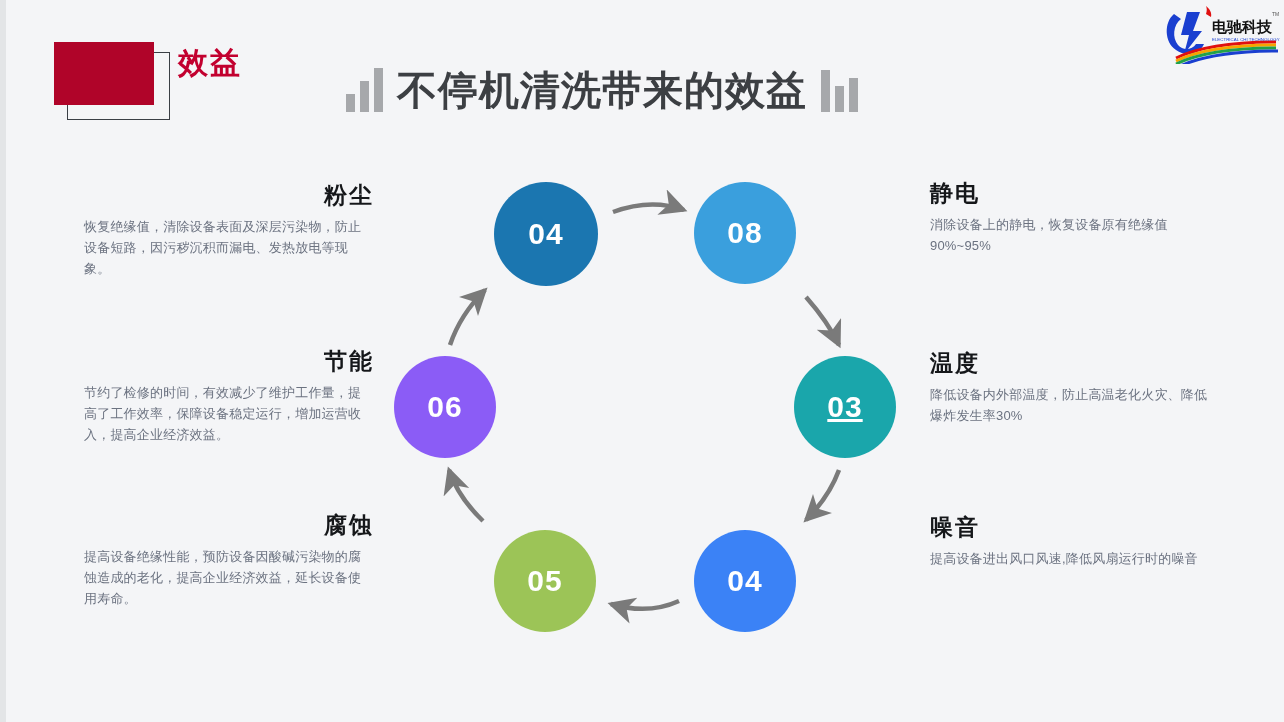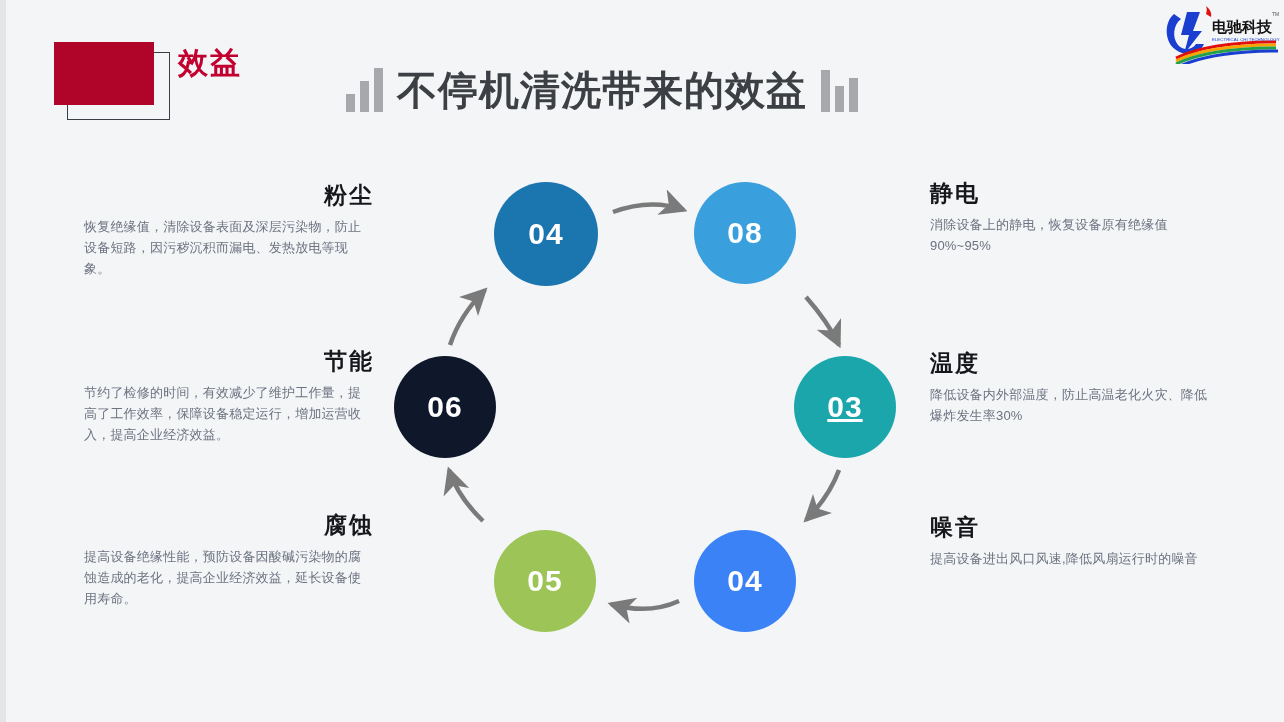--- a/index.html
+++ b/index.html
@@ -156,21 +156,21 @@
     <path d="M673 601 Q642 615 605 604" stroke="#7a7a7a" stroke-width="4.5" fill="none" marker-end="url(#ah)"></path>
     <path d="M477 521 Q452 497 443 470" stroke="#7a7a7a" stroke-width="4.5" fill="none" marker-end="url(#ah)"></path>
     <path d="M444 345 Q454 315 479 290" stroke="#7a7a7a" stroke-width="4.5" fill="none" marker-end="url(#ah)"></path>
   </svg>
 
   <div class="circle" id="c01" style="background: rgb(27, 118, 176);">04</div>
   <div class="circle" id="c02" style="background: rgb(58, 159, 221);">08</div>
   <div class="circle" id="c03" style="background: rgb(26, 166, 171);">03</div>
   <div class="circle" id="c04" style="background: #3b82f6;">04</div>
   <div class="circle" id="c05" style="background: rgb(156, 196, 87);">05</div>
-  <div class="circle" id="c06" style="background: #0f172a;">06</div>
+  <div class="circle" id="c06" style="background: #8b5cf6;">06</div>
 
   <div class="block left" id="b-dust">
     <h3>粉尘</h3>
     <p>恢复绝缘值，清除设备表面及深层污染物，防止设备短路，因污秽沉积而漏电、发热放电等现象。</p>
   </div>
   <div class="block left" id="b-energy">
     <h3>节能</h3>
     <p>节约了检修的时间，有效减少了维护工作量，提高了工作效率，保障设备稳定运行，增加运营收入，提高企业经济效益。</p>
   </div>
   <div class="block left" id="b-corrosion">

